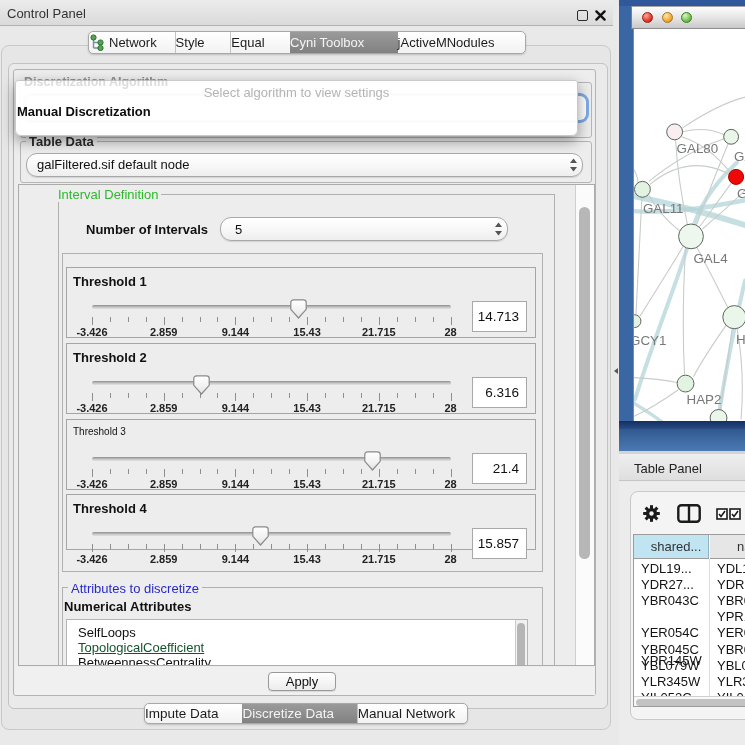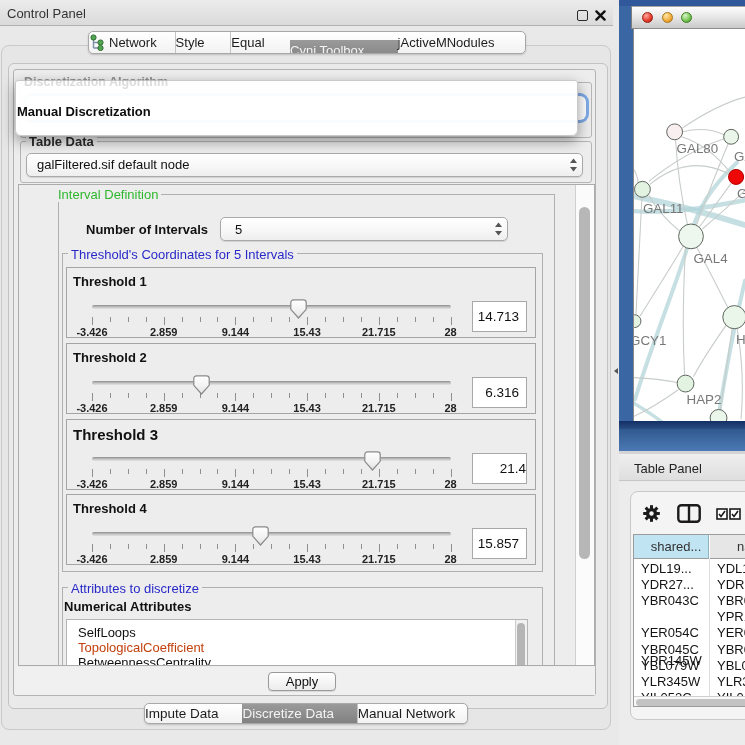--- a/index.html
+++ b/index.html
@@ -1,20 +1,20 @@
 <!DOCTYPE html>
 <html><head><meta charset="utf-8">
 <style>
 *{margin:0;padding:0;box-sizing:border-box;}
 html,body{width:745px;height:745px;overflow:hidden;background:#e9e9e9;
  font-family:"Liberation Sans",sans-serif;-webkit-font-smoothing:antialiased;}
 .abs{position:absolute;}
 .grouptitle{position:absolute;font-size:13px;background:#ededed;padding:0 3px;white-space:nowrap;}
 .combo{position:absolute;background:linear-gradient(180deg,#ffffff 0%,#f7f7f7 55%,#eeeeee 100%);
- border:1px solid #a9a9a9;border-radius:5px;font-size:13px;color:#111;box-shadow:0 1px 1px rgba(0,0,0,0.12);}
+ border:1px solid #a9a9a9;border-radius:11px;font-size:13px;color:#111;box-shadow:0 1px 1px rgba(0,0,0,0.12);}
 .segbar{position:absolute;display:flex;background:linear-gradient(180deg,#ffffff,#f2f2f2);
  border:1px solid #a8a8a8;border-radius:5px;overflow:hidden;box-shadow:0 1px 2px rgba(0,0,0,0.18);}
 .seg{display:flex;align-items:center;justify-content:flex-start;font-size:13px;color:#1c1c1c;height:100%;}
 .seg.sel{background:linear-gradient(180deg,#9a9a9a,#818181);color:#f4f4f4;}
 .sep{width:1px;height:100%;background:#c3c3c3;}
 </style></head>
 <body>
 
 <div class="abs" style="left:0;top:0;width:613px;height:26px;
  background:linear-gradient(180deg,#ececec,#dadada);border-bottom:1px solid #b1b1b1;"></div>
@@ -33,21 +33,21 @@
   <svg width="16" height="17" viewBox="0 0 16 17" style="margin-right:4px;">
    <path d="M4.5,4 L4.5,14 M4.5,8.5 L10,8.5 M4.5,14 L10,14" stroke="#7d8fa8" stroke-width="1.4" fill="none"></path>
    <circle cx="4.5" cy="3.5" r="2.6" fill="#53a553" stroke="#2e7030" stroke-width="1"></circle>
    <circle cx="11.5" cy="8.5" r="2.6" fill="#53a553" stroke="#2e7030" stroke-width="1"></circle>
    <circle cx="11.5" cy="14" r="2.6" fill="#53a553" stroke="#2e7030" stroke-width="1"></circle>
   </svg>Network</div>
  <div class="sep"></div>
     <div class="seg" style="width:55px;">Style</div>
  <div class="sep"></div>
     <div class="seg" style="width:59px;">Equal</div>
- <div class="seg sel" style="width:108px;margin-top:8px;">Cyni Toolbox</div>
+ <div class="seg sel" style="width:108px;">Cyni Toolbox</div>
  <div class="seg" style="width:128px;">jActiveMNodules</div>
 </div>
 
 <div class="abs" style="left:20px;top:82px;width:572px;height:56px;border:1px solid #b5b5b5;border-radius:3px;"></div>
 <div class="abs" style="left:24px;top:75px;font-size:12.5px;font-weight:600;color:#8f8f8f;z-index:3;">Discretization Algorithm</div>
 <div class="abs" style="left:24px;top:75px;font-size:12.5px;font-weight:600;color:rgba(140,140,140,0.28);z-index:31;">Discretization Algorithm</div>
 <div class="abs" style="left:26px;top:96px;width:560px;height:24px;border-radius:6px;background:#fff;
  box-shadow:0 0 0 3px rgba(106,158,227,0.85);z-index:2;"></div>
 
 <div class="abs" style="left:20px;top:141px;width:572px;height:42px;border:1px solid #b5b5b5;border-radius:3px;"></div>
@@ -61,21 +61,20 @@
 <div class="abs" style="left:18px;top:184px;width:577px;height:482px;border:1px solid #ababab;background:#ededed;overflow:hidden;">
 <div class="abs" style="left:39px;top:9px;width:497px;height:600px;border:1px solid #b0b0b0;"></div>
 <div class="grouptitle" style="left:36px;top:2px;color:#2eb82e;">Interval Definition</div>
 <div class="abs" style="left:67px;top:37px;font-size:13px;font-weight:bold;color:#111;">Number of Intervals</div>
 <div class="combo" style="left:201px;top:32px;width:288px;height:24px;line-height:23px;padding-left:14px;">5</div>
 <svg class="abs" style="left:475px;top:37px;z-index:2;" width="9" height="14" viewBox="0 0 9 14">
  <path d="M4.5,0.5 L8,5 L1,5 Z" fill="#555"></path>
       <path d="M4.5,13.5 L8,9 L1,9 Z" fill="#555"></path>
     </svg>
 <div class="abs" style="left:43px;top:68px;width:481px;height:319px;border:1px solid #b0b0b0;"></div>
-<div class="grouptitle" style="left:49px;top:62px;color:#2929c9;">Threshold's Coordinates for 5 Intervals</div>
 <div class="abs" style="left:47px;top:82px;width:470px;height:71px;border:1px solid #a5a5a5;background:#ededed;">
 <div class="abs" style="left:6px;top:6px;font-size:13px;font-weight:bold;color:#111;">Threshold 1</div>
 <div class="abs" style="left:25px;top:36.5px;width:358.5px;height:4px;border-radius:2px;background:linear-gradient(180deg,#8d8d8d,#c6c6c6 55%,#e2e2e2);"></div>
 <div class="abs" style="left:25.00px;top:49px;width:1px;height:8px;background:#8f8f8f;"></div>
 <div class="abs" style="left:42.92px;top:49px;width:1px;height:4.5px;background:#8f8f8f;"></div>
 <div class="abs" style="left:60.85px;top:49px;width:1px;height:4.5px;background:#8f8f8f;"></div>
 <div class="abs" style="left:78.78px;top:49px;width:1px;height:4.5px;background:#8f8f8f;"></div>
 <div class="abs" style="left:96.70px;top:49px;width:1px;height:8px;background:#8f8f8f;"></div>
 <div class="abs" style="left:114.62px;top:49px;width:1px;height:4.5px;background:#8f8f8f;"></div>
 <div class="abs" style="left:132.55px;top:49px;width:1px;height:4.5px;background:#8f8f8f;"></div>
@@ -147,21 +146,21 @@
   <stop offset="0" stop-color="#ffffff"></stop>
             <stop offset="0.55" stop-color="#f2f2f2"></stop>
             <stop offset="1" stop-color="#e2e2e2"></stop>
  </linearGradient>
         </defs>
  <path d="M3.5,0.8 h10 a2.7,2.7 0 0 1 2.7,2.7 v6.8 L8.5,19 L0.8,10.3 v-6.8 a2.7,2.7 0 0 1 2.7,-2.7 z" fill="url(#thg1)" stroke="#898989" stroke-width="1.2"></path>
       </svg>
 <div class="abs" style="left:405px;top:33px;width:55px;height:31px;background:#fff;border:1px solid #a8a8a8;font-size:13.5px;color:#111;text-align:right;line-height:29px;padding-right:7px;">6.316</div>
 </div>
 <div class="abs" style="left:47px;top:234px;width:470px;height:71px;border:1px solid #a5a5a5;background:#ededed;">
-<div class="abs" style="left:6px;top:6px;font-size:15px;font-weight:bold;color:#111;">Threshold 3</div>
+<div class="abs" style="left:6px;top:6px;font-size:10px;font-weight:normal;color:#111;">Threshold 3</div>
 <div class="abs" style="left:25px;top:36.5px;width:358.5px;height:4px;border-radius:2px;background:linear-gradient(180deg,#8d8d8d,#c6c6c6 55%,#e2e2e2);"></div>
 <div class="abs" style="left:25.00px;top:49px;width:1px;height:8px;background:#8f8f8f;"></div>
 <div class="abs" style="left:42.92px;top:49px;width:1px;height:4.5px;background:#8f8f8f;"></div>
 <div class="abs" style="left:60.85px;top:49px;width:1px;height:4.5px;background:#8f8f8f;"></div>
 <div class="abs" style="left:78.78px;top:49px;width:1px;height:4.5px;background:#8f8f8f;"></div>
 <div class="abs" style="left:96.70px;top:49px;width:1px;height:8px;background:#8f8f8f;"></div>
 <div class="abs" style="left:114.62px;top:49px;width:1px;height:4.5px;background:#8f8f8f;"></div>
 <div class="abs" style="left:132.55px;top:49px;width:1px;height:4.5px;background:#8f8f8f;"></div>
 <div class="abs" style="left:150.48px;top:49px;width:1px;height:4.5px;background:#8f8f8f;"></div>
 <div class="abs" style="left:168.40px;top:49px;width:1px;height:8px;background:#8f8f8f;"></div>
@@ -186,23 +185,23 @@
 <svg class="abs" style="left:296.5px;top:31px;" width="17" height="20" viewBox="0 0 17 20">
  <defs>
           <linearGradient id="thg2" x1="0" y1="0" x2="0" y2="1">
   <stop offset="0" stop-color="#ffffff"></stop>
             <stop offset="0.55" stop-color="#f2f2f2"></stop>
             <stop offset="1" stop-color="#e2e2e2"></stop>
  </linearGradient>
         </defs>
  <path d="M3.5,0.8 h10 a2.7,2.7 0 0 1 2.7,2.7 v6.8 L8.5,19 L0.8,10.3 v-6.8 a2.7,2.7 0 0 1 2.7,-2.7 z" fill="url(#thg2)" stroke="#898989" stroke-width="1.2"></path>
       </svg>
-<div class="abs" style="left:405px;top:33px;width:55px;height:31px;background:#fff;border:1px solid #a8a8a8;font-size:13.5px;color:#111;text-align:right;line-height:29px;">21.4</div>
-</div>
-<div class="abs" style="left:47px;top:309px;width:470px;height:71px;border:1px solid #a5a5a5;background:#ededed;">
+<div class="abs" style="left:405px;top:33px;width:55px;height:31px;background:#fff;border:1px solid #a8a8a8;font-size:13.5px;color:#111;text-align:right;line-height:29px;padding-right:7px;">21.4</div>
+</div>
+<div class="abs" style="left:47px;top:309px;width:470px;height:56px;border:1px solid #a5a5a5;background:#ededed;">
 <div class="abs" style="left:6px;top:6px;font-size:13px;font-weight:bold;color:#111;">Threshold 4</div>
 <div class="abs" style="left:25px;top:36.5px;width:358.5px;height:4px;border-radius:2px;background:linear-gradient(180deg,#8d8d8d,#c6c6c6 55%,#e2e2e2);"></div>
 <div class="abs" style="left:25.00px;top:49px;width:1px;height:8px;background:#8f8f8f;"></div>
 <div class="abs" style="left:42.92px;top:49px;width:1px;height:4.5px;background:#8f8f8f;"></div>
 <div class="abs" style="left:60.85px;top:49px;width:1px;height:4.5px;background:#8f8f8f;"></div>
 <div class="abs" style="left:78.78px;top:49px;width:1px;height:4.5px;background:#8f8f8f;"></div>
 <div class="abs" style="left:96.70px;top:49px;width:1px;height:8px;background:#8f8f8f;"></div>
 <div class="abs" style="left:114.62px;top:49px;width:1px;height:4.5px;background:#8f8f8f;"></div>
 <div class="abs" style="left:132.55px;top:49px;width:1px;height:4.5px;background:#8f8f8f;"></div>
 <div class="abs" style="left:150.48px;top:49px;width:1px;height:4.5px;background:#8f8f8f;"></div>
@@ -235,21 +234,21 @@
         </defs>
  <path d="M3.5,0.8 h10 a2.7,2.7 0 0 1 2.7,2.7 v6.8 L8.5,19 L0.8,10.3 v-6.8 a2.7,2.7 0 0 1 2.7,-2.7 z" fill="url(#thg3)" stroke="#898989" stroke-width="1.2"></path>
       </svg>
 <div class="abs" style="left:405px;top:33px;width:55px;height:31px;background:#fff;border:1px solid #a8a8a8;font-size:13.5px;color:#111;text-align:right;line-height:29px;padding-right:7px;">15.857</div>
 </div>
 <div class="abs" style="left:43px;top:402px;width:481px;height:130px;border:1px solid #b0b0b0;"></div>
 <div class="grouptitle" style="left:49px;top:396px;color:#2929c9;">Attributes to discretize</div>
 <div class="abs" style="left:45px;top:414px;font-size:13px;font-weight:bold;color:#111;">Numerical Attributes</div>
 <div class="abs" style="left:47px;top:434px;width:462px;height:60px;border:1px solid #b5b5b5;background:#fff;">
 <div class="abs" style="left:11px;top:5px;font-size:13px;color:#111;">SelfLoops</div>
-<div class="abs" style="left:11px;top:20px;font-size:13px;color:#c2410c;">TopologicalCoefficient</div>
+<div class="abs" style="left:11px;top:20px;font-size:13px;color:#14532d;text-decoration:underline;">TopologicalCoefficient</div>
 <div class="abs" style="left:11px;top:35px;font-size:13px;color:#111;">BetweennessCentrality</div>
 <div class="abs" style="right:0;top:0;width:12px;height:100%;background:#f1f1f1;border-left:1px solid #ccc;"></div>
 <div class="abs" style="right:2px;top:3px;width:8px;height:70px;background:#b5b5b5;border-radius:4px;"></div>
 </div>
 <div class="abs" style="right:0;top:0;width:19px;height:100%;background:#fbfbfb;border-left:1px solid #cfcfcf;"></div>
 <div class="abs" style="right:4.5px;top:22px;width:10.5px;height:352px;background:#b7b7b7;border-radius:5.5px;"></div>
 </div>
 
 <div class="abs" style="left:14.5px;top:667px;width:580px;height:28px;background:#f0f0f0;"></div>
 <div class="abs" style="left:268px;top:672px;width:68px;height:19px;border:1px solid #999;border-radius:4px;
@@ -388,14 +387,15 @@
 <div class="abs" style="left:83px;top:138.9px;font-size:13px;color:#141414;">YLR3</div>
 <div class="abs" style="left:7px;top:155.1px;font-size:13px;color:#141414;">YIL052C</div>
 <div class="abs" style="left:83px;top:155.1px;font-size:13px;color:#141414;">YIL0</div>
 <div class="abs" style="left:75px;top:24px;width:1px;height:137px;background:#ddd;"></div>
 <div class="abs" style="left:0;top:161px;width:117px;height:12px;background:#f8f8f8;border-top:1px solid #d0d0d0;"></div>
 <div class="abs" style="left:2px;top:163.5px;width:130px;height:7.5px;background:#c3c3c3;border-radius:4px;"></div>
 </div>
 
 <div class="abs" style="left:15px;top:80px;width:563px;height:56px;background:rgba(255,255,255,0.965);
  border:1px solid #c9c9c9;border-radius:3px 3px 6px 6px;box-shadow:0 5px 14px rgba(0,0,0,0.4);z-index:30;">
+ <div class="abs" style="left:0;top:4px;width:100%;text-align:center;font-size:13px;color:#b4b4b4;">Select algorithm to view settings</div>
  <div class="abs" style="left:1px;top:23px;font-size:13px;font-weight:bold;color:#0d0d0d;">Manual Discretization</div>
 </div>
 
 </body></html>

